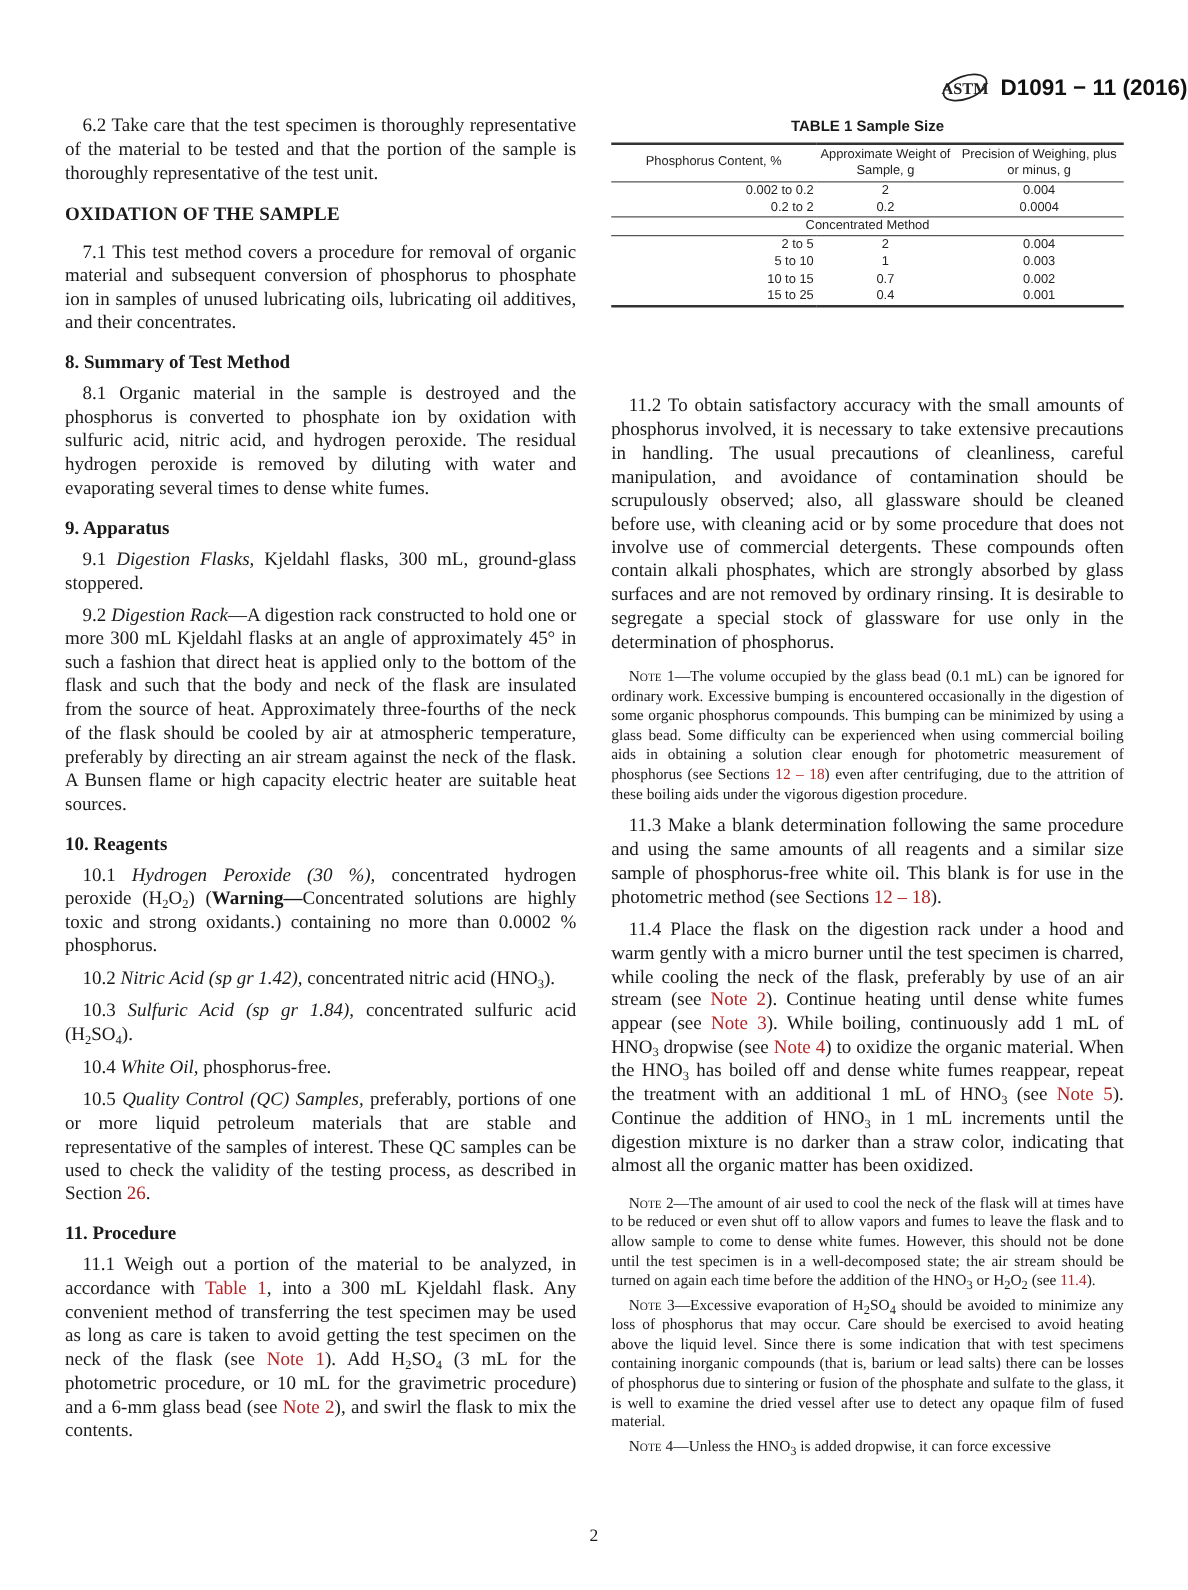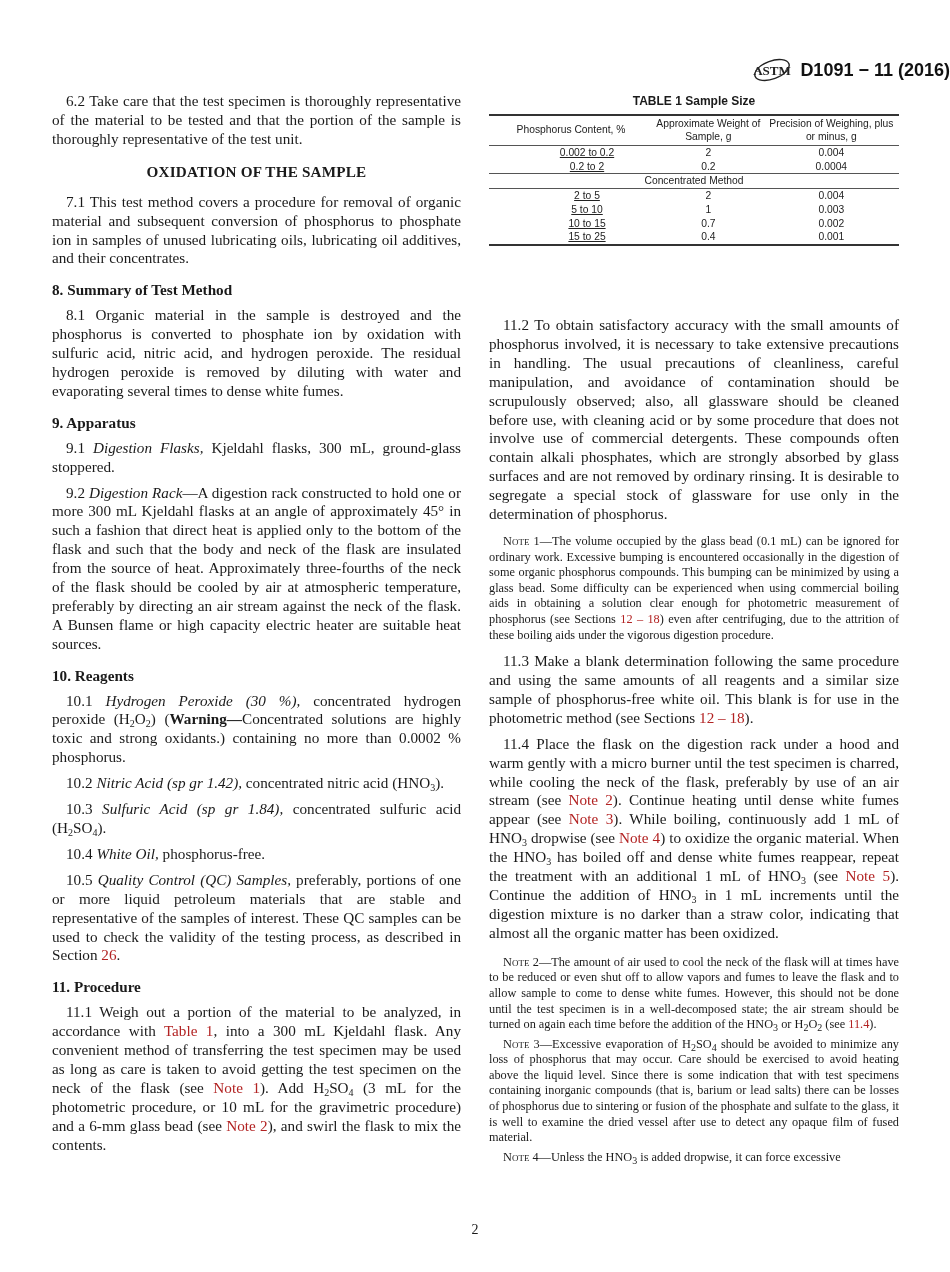--- a/index.html
+++ b/index.html
@@ -16,21 +16,21 @@
   .doc-id {
     font-family: "Liberation Sans", "DejaVu Sans", sans-serif;
     font-weight: bold; font-size: 18px; color: #111;
   }
   .col { position: absolute; top: 92px; text-align: justify; }
   .col-left { left: 52px; width: 409px; }
   .col-right { left: 489px; width: 410px; }
   p { margin: 0; font-size: 15.2px; line-height: 18.9px; }
   p.para { text-indent: 14px; }
   .section-center {
-    text-align: center; font-weight: bold; font-size: 15.2px;
+    font-weight: bold; font-size: 15.2px;
     margin-top: 14px; margin-bottom: 12px; letter-spacing: 0.2px;
   }
   h3 { font-size: 15.2px; font-weight: bold; margin: 10px 0 6px 0; line-height: 18.9px; }
   .gap { height: 7px; }
   .gap-s { height: 4px; }
   .link { color: #b22222; }
   sub { font-size: 10px; line-height: 0; vertical-align: -3px; }
   .note { font-size: 12.3px; line-height: 15.6px; text-indent: 14px; }
   .note-label { font-variant: small-caps; }
   i { font-style: italic; }
@@ -40,21 +40,21 @@
     text-align: center; font-family: "Liberation Sans", "DejaVu Sans", sans-serif;
     font-weight: bold; font-size: 12px; margin-bottom: 6px;
   }
   table {
     width: 100%; border-collapse: collapse;
     font-family: "Liberation Sans", "DejaVu Sans", sans-serif; font-size: 10.3px; color: #222;
     border-top: 2px solid #333; border-bottom: 2px solid #333;
   }
   th { font-weight: normal; padding: 2px 2px; line-height: 12.5px; border-bottom: 1px solid #555; text-align: center; }
   td { padding: 0 2px; line-height: 13.7px; }
-  td.c1 { padding-left: 34px; text-align: center; text-decoration: underline; }
+  td.c1 { padding-left: 34px; text-align: right; }
   td.c2, td.c3 { text-align: center; }
   tr.group td { text-align: center; border-bottom: 1px solid #555; }
   tr.grp2 td { border-top: 1px solid #555; }
   .page-num { position: absolute; top: 1222px; left: 0; width: 950px; text-align: center; font-size: 14px; }
 </style>
 </head>
 <body>
 
 <div class="header">
   <svg class="logo" viewBox="0 0 40 30">

